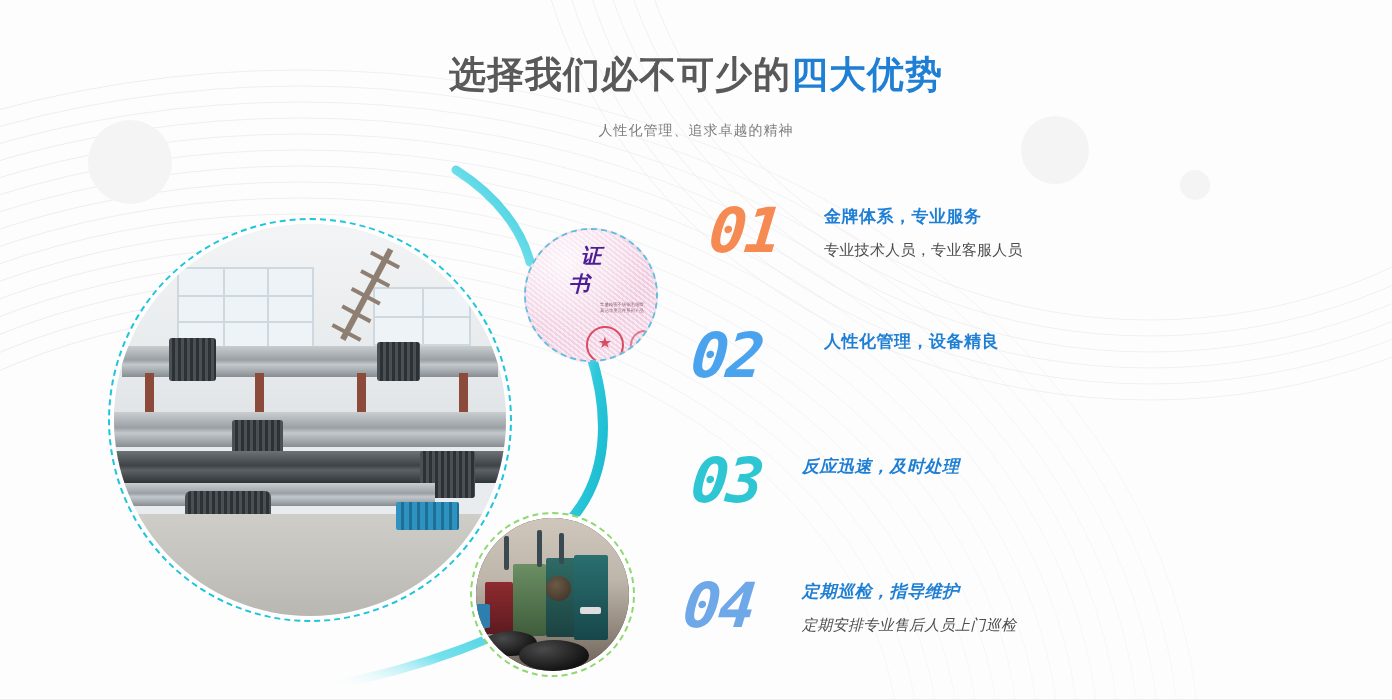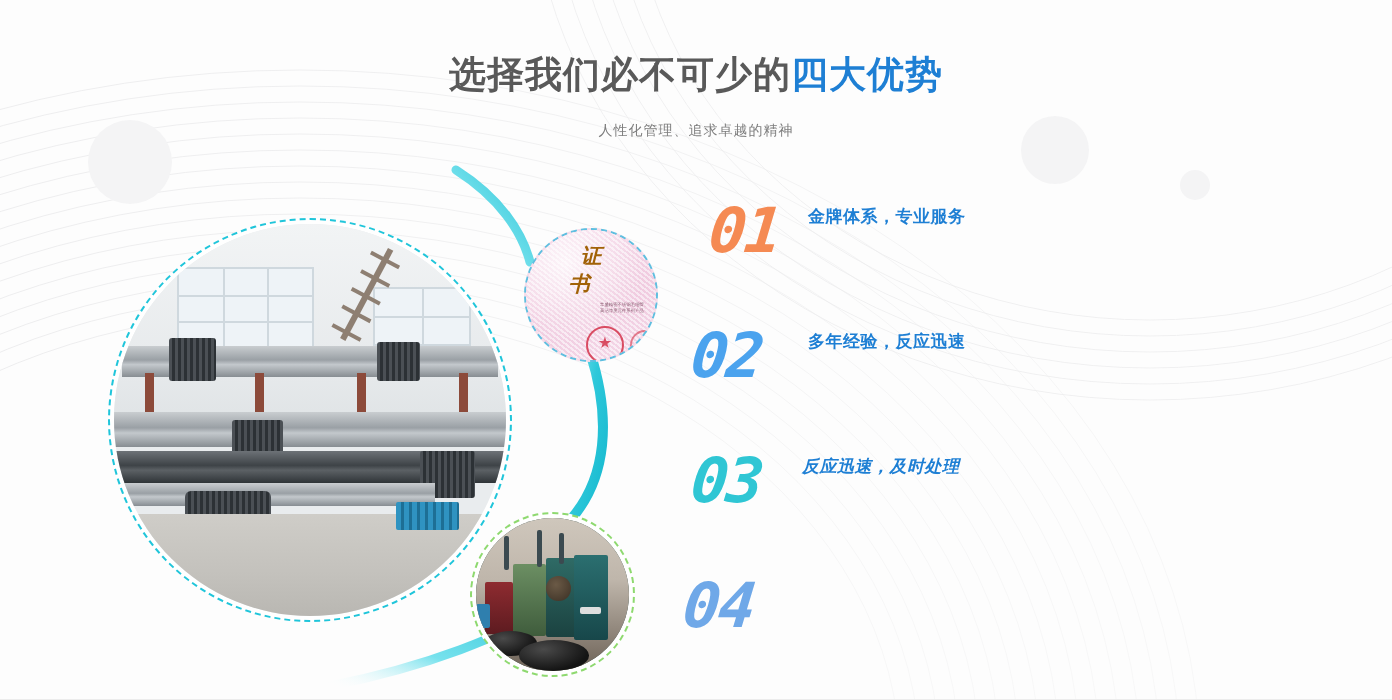--- a/index.html
+++ b/index.html
@@ -83,21 +83,21 @@
   .mpan{position:absolute;border-radius:50%;background:radial-gradient(ellipse at 35% 30%,#4a4a4a,#141414 70%);}
 
   
   .cert-bg{position:absolute;inset:0;
     background:
       radial-gradient(circle at 30% 25%,rgba(255,255,255,.75),rgba(255,255,255,0) 60%),
       repeating-linear-gradient(38deg,rgba(255,255,255,.5) 0 2px,rgba(240,190,215,.25) 2px 4px),
       linear-gradient(160deg,#f7dfee 0%,#f0cfe2 55%,#f6e1ee 100%);}
   .cert-title{position:absolute;left:0;top:12px;width:100%;text-align:center;
     font-family:"DejaVu Serif","Liberation Serif",serif;
-    font-weight:bold;font-size:21px;color:#a16207;letter-spacing:24px;
+    font-weight:bold;font-size:21px;color:#4c1d95;letter-spacing:24px;
     text-indent:24px;font-style:italic;}
   .cert-lines{position:absolute;left:4px;top:44px;width:126px;text-align:center;}
   .cert-lines div{
     font-size:7.2px;line-height:11.5px;color:#5a3a4a;
     font-family:"DejaVu Serif","Liberation Serif",serif;font-weight:bold;
     white-space:nowrap;transform:scaleX(1.02);}
   .cert-fine{position:absolute;right:6px;top:72px;width:50px;
     font-size:4.4px;line-height:6px;color:#8a5d72;text-align:left;
     font-family:"DejaVu Serif","Liberation Serif",serif;}
   .cert-seal{position:absolute;left:60px;top:96px;width:34px;height:34px;border-radius:50%;
@@ -113,21 +113,21 @@
   
   .features{position:absolute;left:660px;top:204px;width:640px;}
   .feat{position:relative;height:125px;}
   .num{
     position:absolute;left:0;top:-4px;width:120px;text-align:right;
     font-size:62px;line-height:62px;font-weight:bold;font-style:italic;
     letter-spacing:-2px;
     font-family:"DejaVu Sans Mono","Liberation Mono",monospace;
     transform:skewX(-6deg);
   }
-  .ftext{position:absolute;left:148px;top:0;}
+  .ftext{position:absolute;left:164px;top:0;}
   .fttl{font-size:17px;font-weight:bold;color:#1e7fd4;line-height:26px;letter-spacing:.5px;}
   .fdesc{font-size:15px;color:#4d4d4d;line-height:28px;padding-top:6px;letter-spacing:.3px;}
 
   .f1 .num{color:#f58a53;}
   .f2 .num{color:#4ba3ee;left:-18px;}
   .f3 .num{color:#2fc6d4;left:-18px;}
   .f4 .num{color:#6fa8e8;left:-26px;}
   .f3 .ftext, .f4 .ftext{left:142px;font-style:italic;}
 
   .bottom-rule{position:absolute;left:0;bottom:0;width:1392px;height:1px;background:#ececec;}
@@ -265,37 +265,42 @@
       <div class="mbox" style="left:0%;top:56%;width:9%;height:16%;background:#2f7fae;"></div>
     </div>
   </div>
 
   <div class="features">
 
     <div class="feat f1">
       <div class="num" style="color: rgb(245, 138, 83);">01</div>
       <div class="ftext">
         <div class="fttl">金牌体系，专业服务</div>
+        <div class="fdesc">专业技术人员，专业客服人员</div>
       </div>
     </div>
 
     <div class="feat f2">
       <div class="num" style="color: rgb(75, 163, 238);">02</div>
       <div class="ftext">
-        <div class="fttl">多年经验，反应迅速</div>
+        <div class="fttl">人性化管理，设备精良</div>
       </div>
     </div>
 
     <div class="feat f3">
       <div class="num" style="color: rgb(47, 198, 212);">03</div>
       <div class="ftext">
         <div class="fttl">反应迅速，及时处理</div>
       </div>
     </div>
 
     <div class="feat f4">
       <div class="num" style="color: rgb(111, 168, 232);">04</div>
+      <div class="ftext">
+        <div class="fttl">定期巡检，指导维护</div>
+        <div class="fdesc">定期安排专业售后人员上门巡检</div>
+      </div>
     </div>
 
   </div>
 
   <div class="bottom-rule"></div>
 </div>
 
 </body></html>

